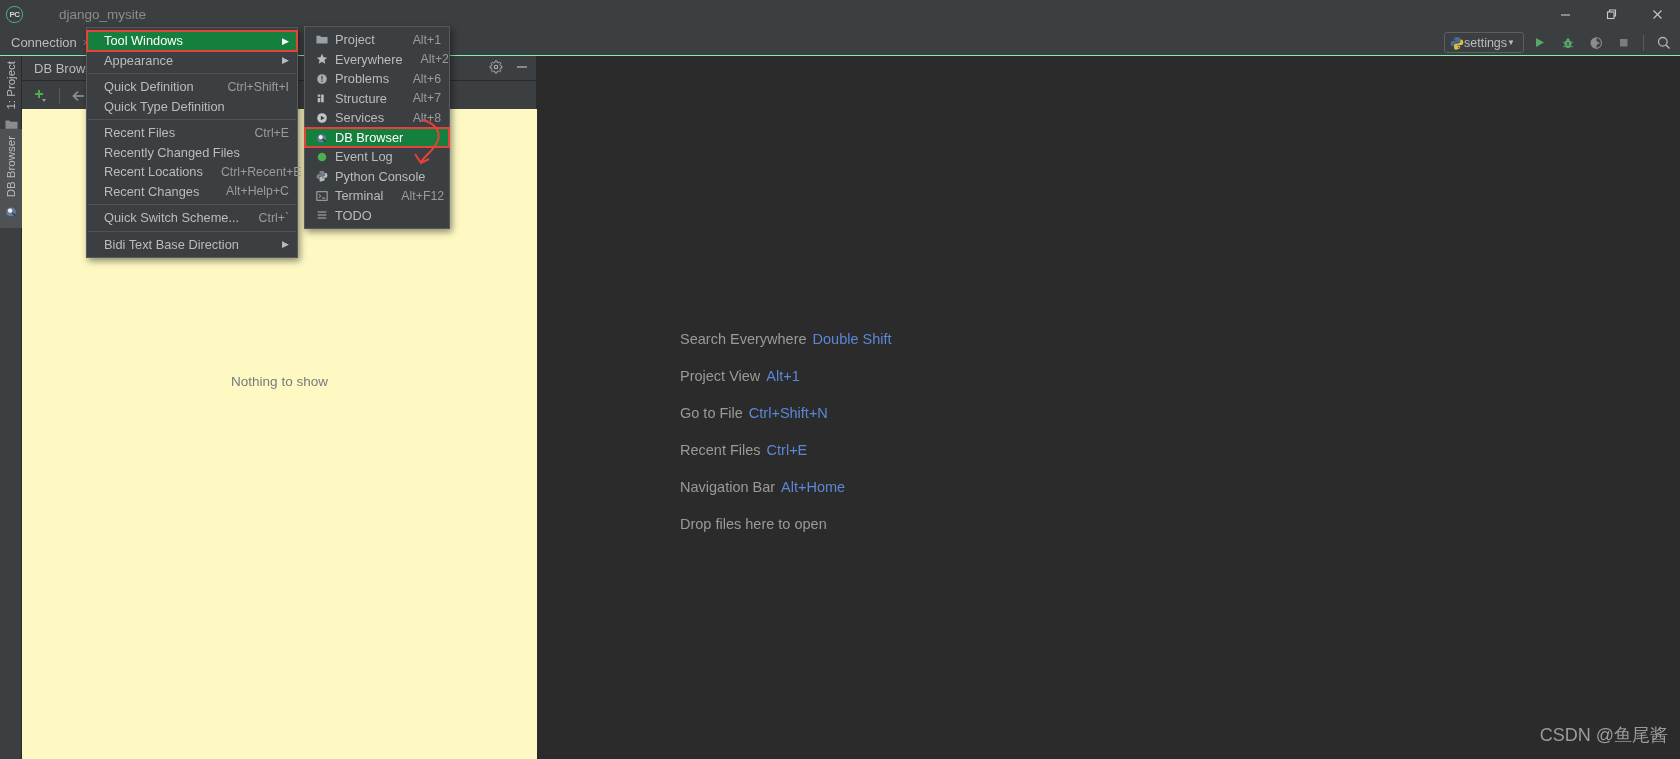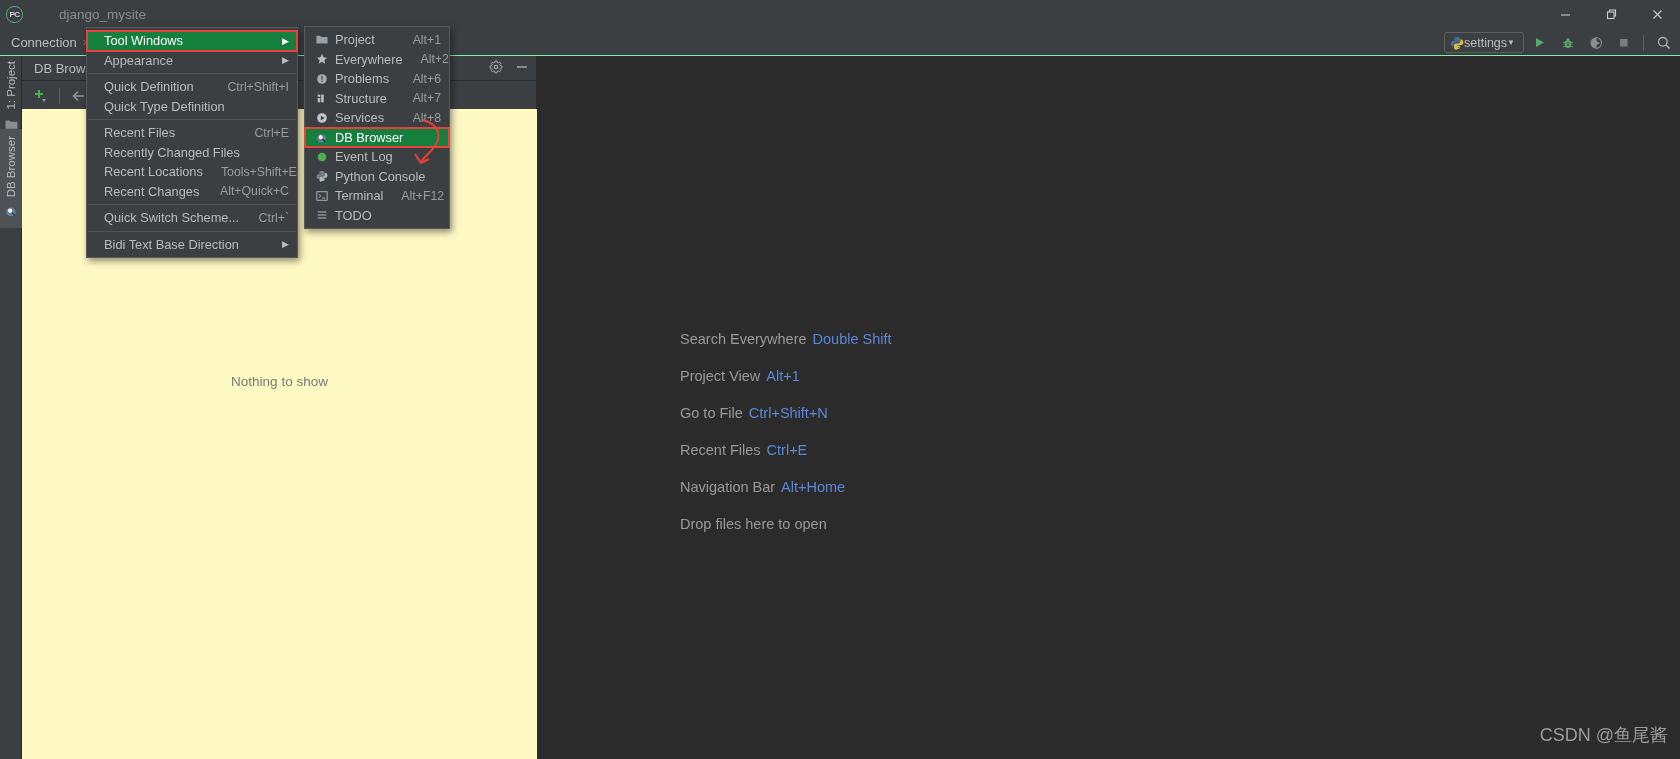--- a/index.html
+++ b/index.html
@@ -347,25 +347,25 @@
     <div class="msep"></div>
     <div class="mrow">
       <span class="mlabel">Recent Files</span>
       <span class="mkey">Ctrl+E</span>
     </div>
     <div class="mrow">
       <span class="mlabel">Recently Changed Files</span>
     </div>
     <div class="mrow">
       <span class="mlabel">Recent Locations</span>
-      <span class="mkey">Tools+Shift+E</span>
+      <span class="mkey">Ctrl+Recent+E</span>
     </div>
     <div class="mrow">
       <span class="mlabel">Recent Changes</span>
-      <span class="mkey">Alt+Quick+C</span>
+      <span class="mkey">Alt+Help+C</span>
     </div>
     <div class="msep"></div>
     <div class="mrow">
       <span class="mlabel">Quick Switch Scheme...</span>
       <span class="mkey">Ctrl+`</span>
     </div>
     <div class="msep"></div>
     <div class="mrow">
       <span class="mlabel">Bidi Text Base Direction</span>
       <span class="arrow">▶</span>

